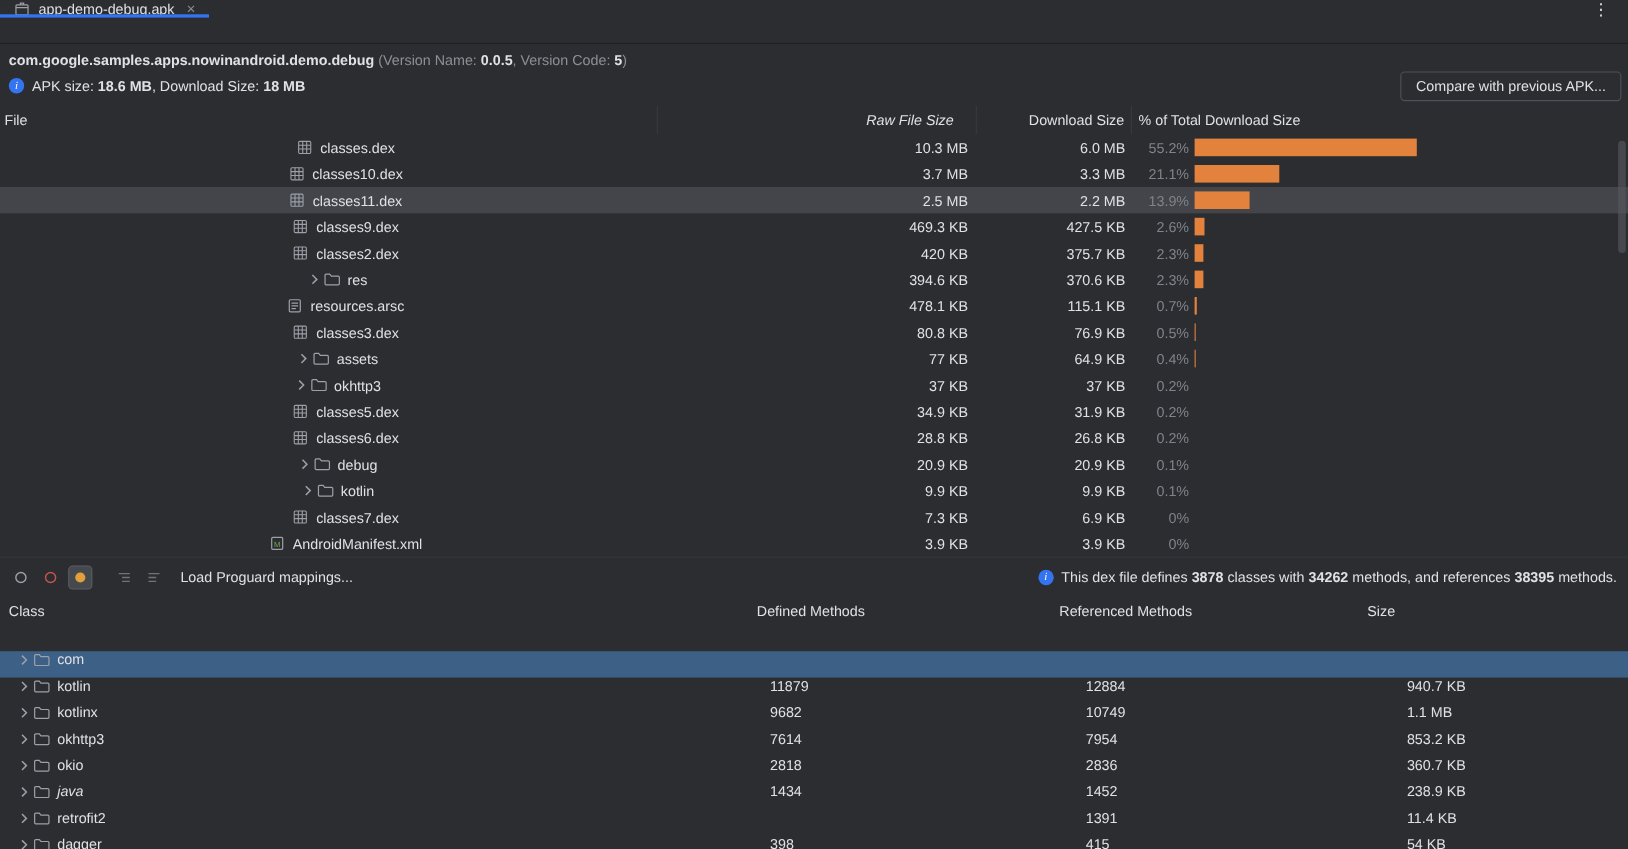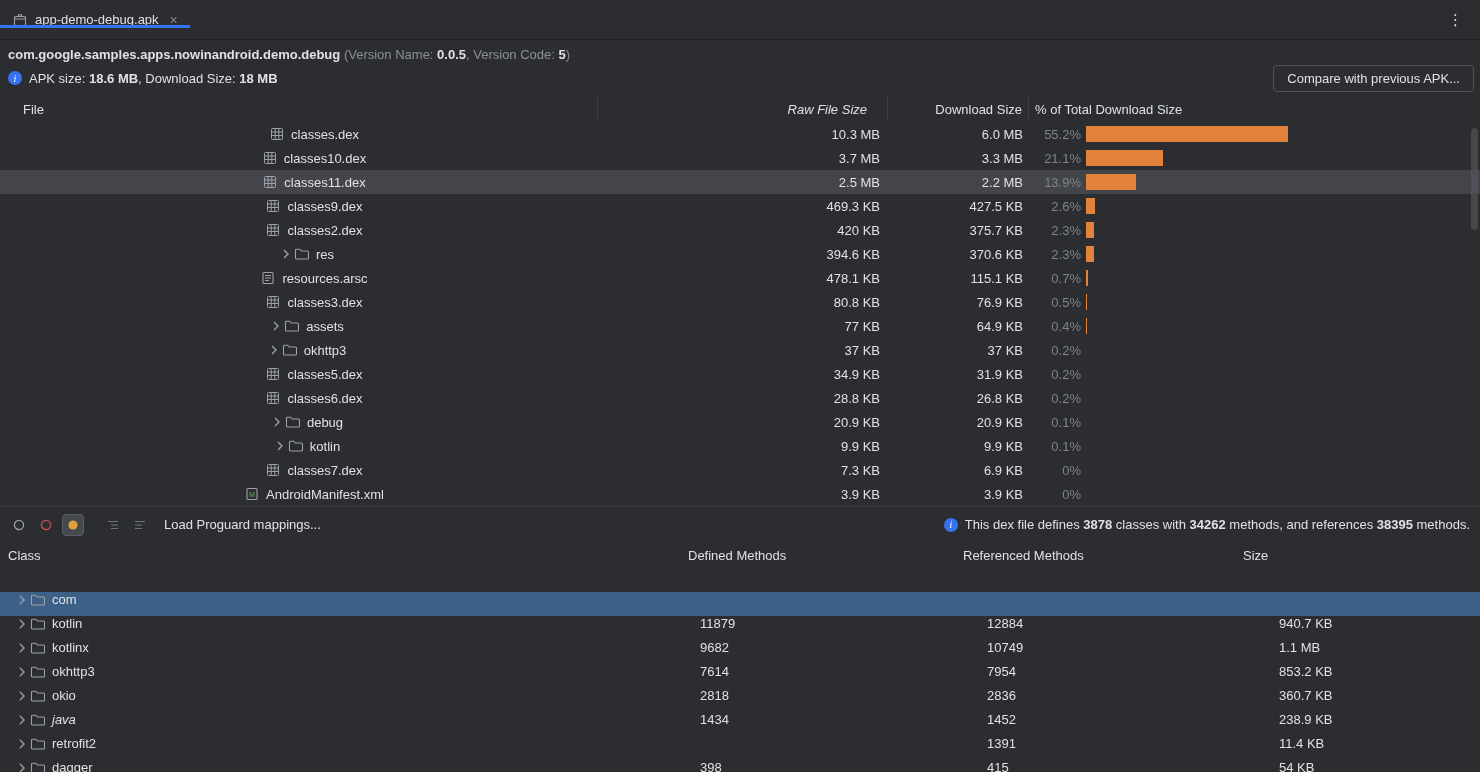--- a/index.html
+++ b/index.html
@@ -17,42 +17,42 @@
   *{box-sizing:border-box;margin:0;padding:0;}
   html,body{width:1480px;height:772px;overflow:hidden;}
   body{
     background:var(--bg);
     color:var(--fg);
     font-family:"Liberation Sans","DejaVu Sans",sans-serif;
     font-size:13px;
   }
   b{font-weight:bold;}
   
-  .tabbar{height:40px;display:flex;align-items:center;border-bottom:1px solid var(--dark-line);}
+  .tabbar{height:40px;display:flex;align-items:flex-start;border-bottom:1px solid var(--dark-line);}
   .tab{position:relative;display:flex;align-items:center;gap:7px;padding:0 12px;cursor:default;}
   .tab-underline{position:absolute;left:0;right:0;bottom:0;height:3px;background:var(--info-blue);}
   .tab-close{color:#868a91;font-size:14px;margin-left:4px;line-height:1;}
   .kebab{margin-left:auto;display:flex;align-items:center;padding:0 16px;color:var(--fg);font-size:15px;letter-spacing:1px;}
   
   .pkgline{padding:7px 8px 2px 8px;white-space:nowrap;}
   .pkgline .pkg{font-weight:bold;}
   .pkgline .dim{color:var(--dim);}
   .pkgline .val{font-weight:bold;color:var(--fg);}
   .apkline{display:flex;align-items:center;gap:7px;padding:2px 6px 6px 8px;height:32px;}
   .info-dot{flex:none;width:14px;height:14px;border-radius:50%;background:var(--info-blue);color:#fff;
     font-size:10px;font-style:italic;font-family:"Liberation Serif",serif;
     display:inline-flex;align-items:center;justify-content:center;}
   .apk-btn{margin-left:auto;background:transparent;color:var(--fg);border:1px solid #4e5157;border-radius:4px;
     padding:5px 13px;font-size:13px;font-family:inherit;cursor:default;}
   
   .file-table{position:relative;}
   .ft-header,.ft-row{display:grid;grid-template-columns:598px 290px 141px 1fr;align-items:center;}
   .ft-header{height:26px;}
   .ft-header .hc{height:100%;display:flex;align-items:center;}
-  .hc.h-file{padding-left:23px;border-right:1px solid var(--line);}
+  .hc.h-file{padding-left:4px;border-right:1px solid var(--line);}
   .hc.h-raw{justify-content:flex-end;padding-right:20px;border-right:1px solid var(--line);font-style:italic;}
   .hc.h-dl{justify-content:flex-end;padding-right:6px;border-right:1px solid var(--line);}
   .hc.h-pct{padding-left:6px;}
   .ft-row{height:24px;}
   .ft-row.selected{background:var(--sel-gray);}
   .cell-file{display:flex;align-items:center;padding-left:14px;white-space:nowrap;overflow:hidden;justify-content:center;}
   .slot{flex:none;width:16px;height:16px;display:inline-flex;align-items:center;justify-content:center;}
   .fic{flex:none;width:16px;height:16px;margin-right:6px;display:inline-flex;align-items:center;justify-content:center;}
   .cell-raw{text-align:right;padding-right:8px;}
   .cell-dl{text-align:right;padding-right:6px;}

